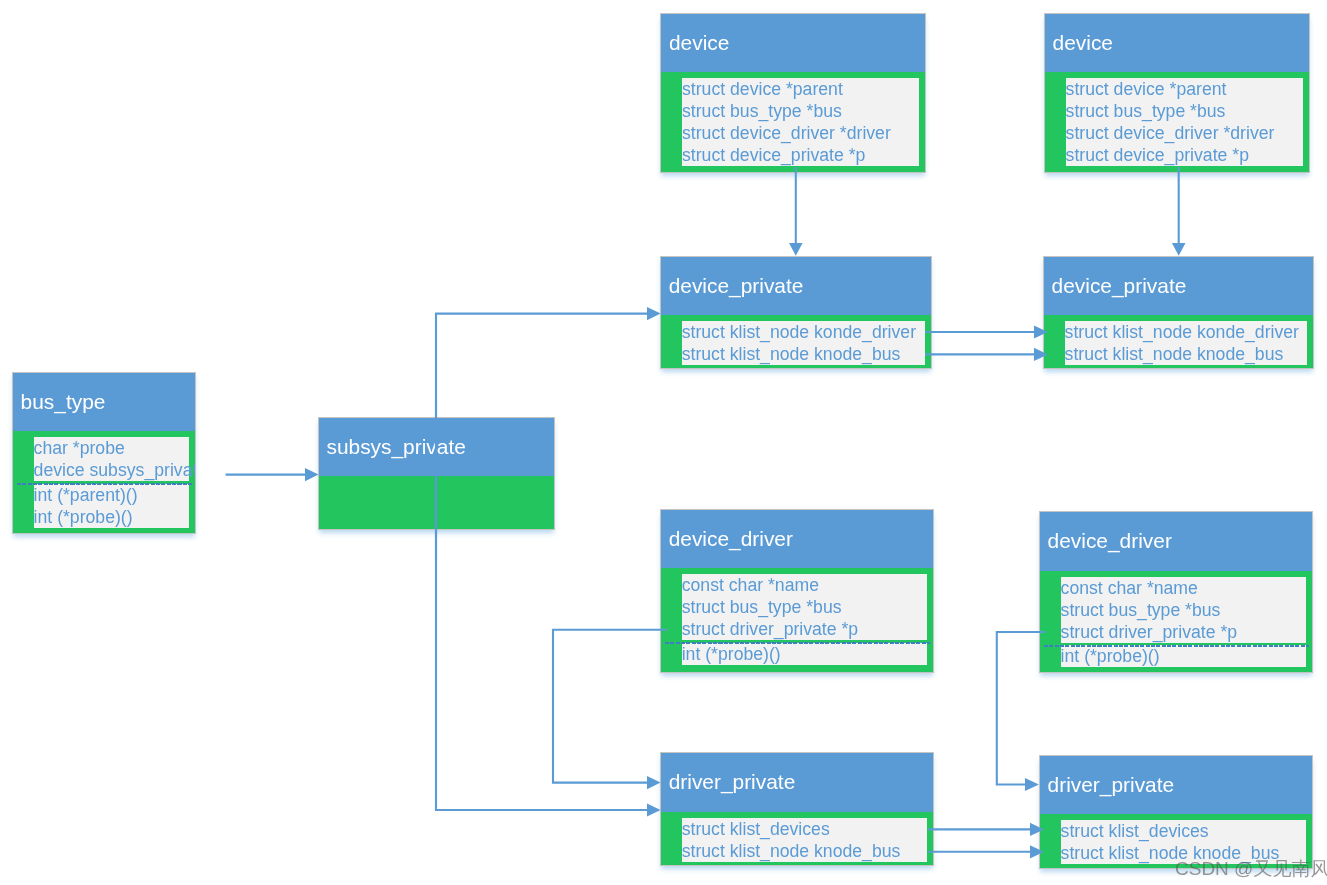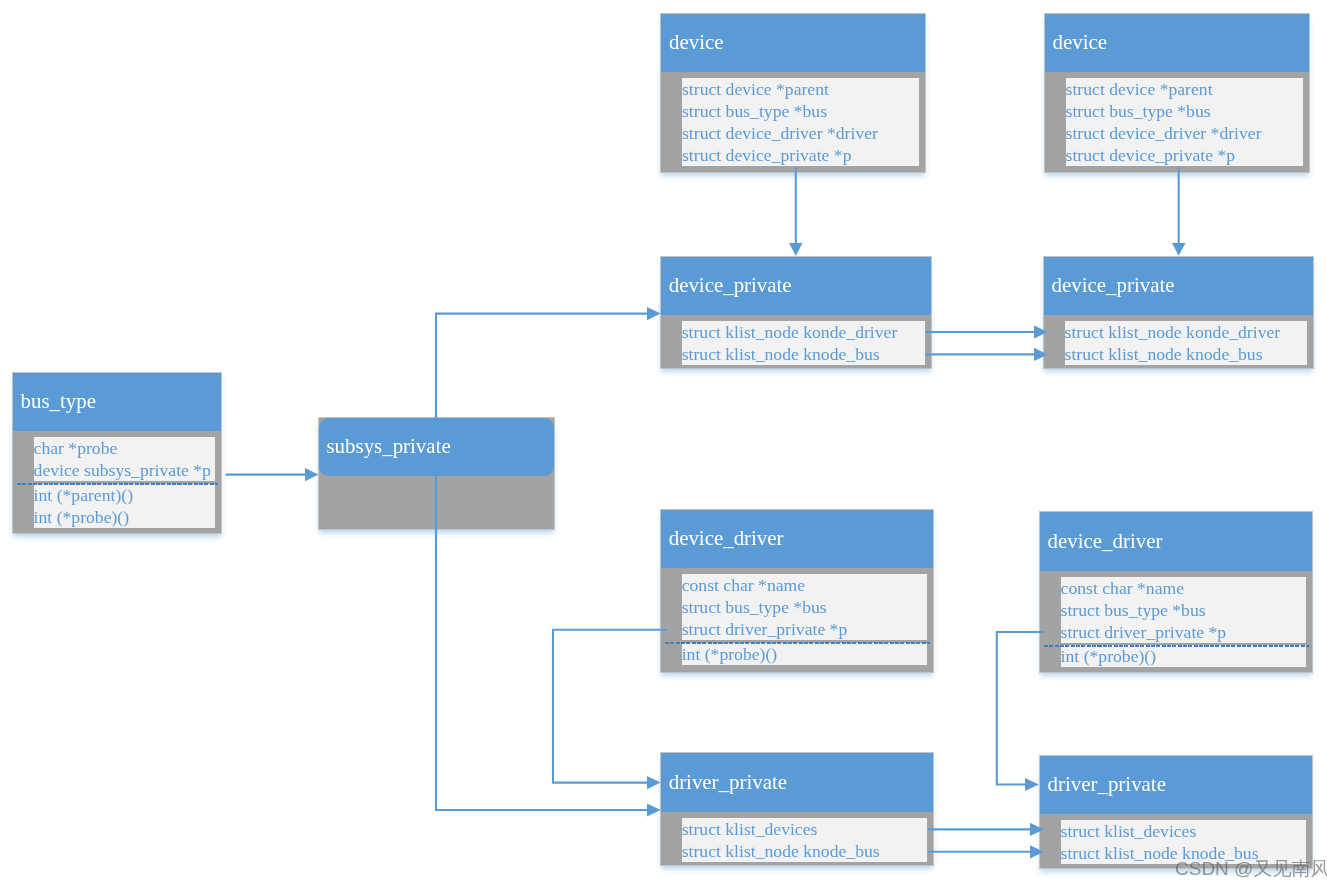--- a/index.html
+++ b/index.html
@@ -3,22 +3,22 @@
 <meta charset="utf-8">
 <title>Linux device model class diagram</title>
 <style>
   html,body{margin:0;padding:0;background:#ffffff;}
   body{width:1327px;height:885px;overflow:hidden;
        font-family:"Liberation Sans",sans-serif;
        -webkit-font-smoothing:antialiased;}
   #canvas{position:relative;width:1327px;height:885px;background:#fff;}
 
   .uml{position:absolute;box-sizing:border-box;overflow:hidden;
-       border:1.2px solid #c6c4c0;background:#a3a3a3;
-       box-shadow:0 4px 5px -1px rgba(152,194,232,.66);font-family:Liberation Serif, serif;}
+       border:1.2px solid #c6c4c0;background:#22c55e;
+       box-shadow:0 4px 5px -1px rgba(152,194,232,.66);}
   .uml .hdr{box-sizing:border-box;background:#5b9bd5;color:#ffffff;
        font-size:20.9px;display:flex;align-items:center;padding:0 0 0.6px 7.8px;}
   .uml .body{position:relative;z-index:10;box-sizing:border-box;padding:5.8px 6px 0 20.8px;height:calc(100% - 58.5px);}
   .uml .row{color:#5b9bd5;font-size:17.65px;line-height:22.05px;white-space:nowrap;background:#f2f2f2;}
   .uml .sep{position:relative;height:2.6px;}
   .uml .sep::before{content:"";position:absolute;left:-16.3px;right:-3px;top:2.1px;height:1.8px;
        background:repeating-linear-gradient(to right,
          #3f7fc1 0, #3f7fc1 4px, rgba(0,0,0,0) 4px, rgba(0,0,0,0) 5.35px);}
 
   svg.links{position:absolute;left:0;top:0;width:1327px;height:885px;
@@ -100,33 +100,33 @@
   </div>
 
   <div class="uml" style="left:1042.8px;top:255.9px;width:271.4px;height:113.2px;">
     <div class="hdr" style="height:58.5px;">device_private</div>
     <div class="body">
       <div class="row">struct klist_node konde_driver</div>
       <div class="row">struct klist_node knode_bus</div>
     </div>
   </div>
 
-  <div class="uml" style="left:11.8px;top:371.8px;width:210px;height:162.6px;">
+  <div class="uml" style="left:11.8px;top:371.8px;width:184px;height:162.6px;">
     <div class="hdr" style="height:58.5px;">bus_type</div>
     <div class="body">
       <div class="row">char *probe</div>
       <div class="row">device subsys_private *p</div>
       <div class="sep"></div>
       <div class="row">int (*parent)()</div>
       <div class="row">int (*probe)()</div>
     </div>
   </div>
 
   <div class="uml" style="left:317.7px;top:416.6px;width:237.3px;height:113.8px;">
-    <div class="hdr" style="height:58.5px;border-radius:10px;">subsys_private</div>
+    <div class="hdr" style="height:58.5px;">subsys_private</div>
   </div>
 
   <div class="uml" style="left:659.9px;top:508.8px;width:274.2px;height:164.2px;">
     <div class="hdr" style="height:58.5px;">device_driver</div>
     <div class="body">
       <div class="row">const char *name</div>
       <div class="row">struct bus_type *bus</div>
       <div class="row">struct driver_private *p</div>
       <div class="sep"></div>
       <div class="row">int (*probe)()</div>

